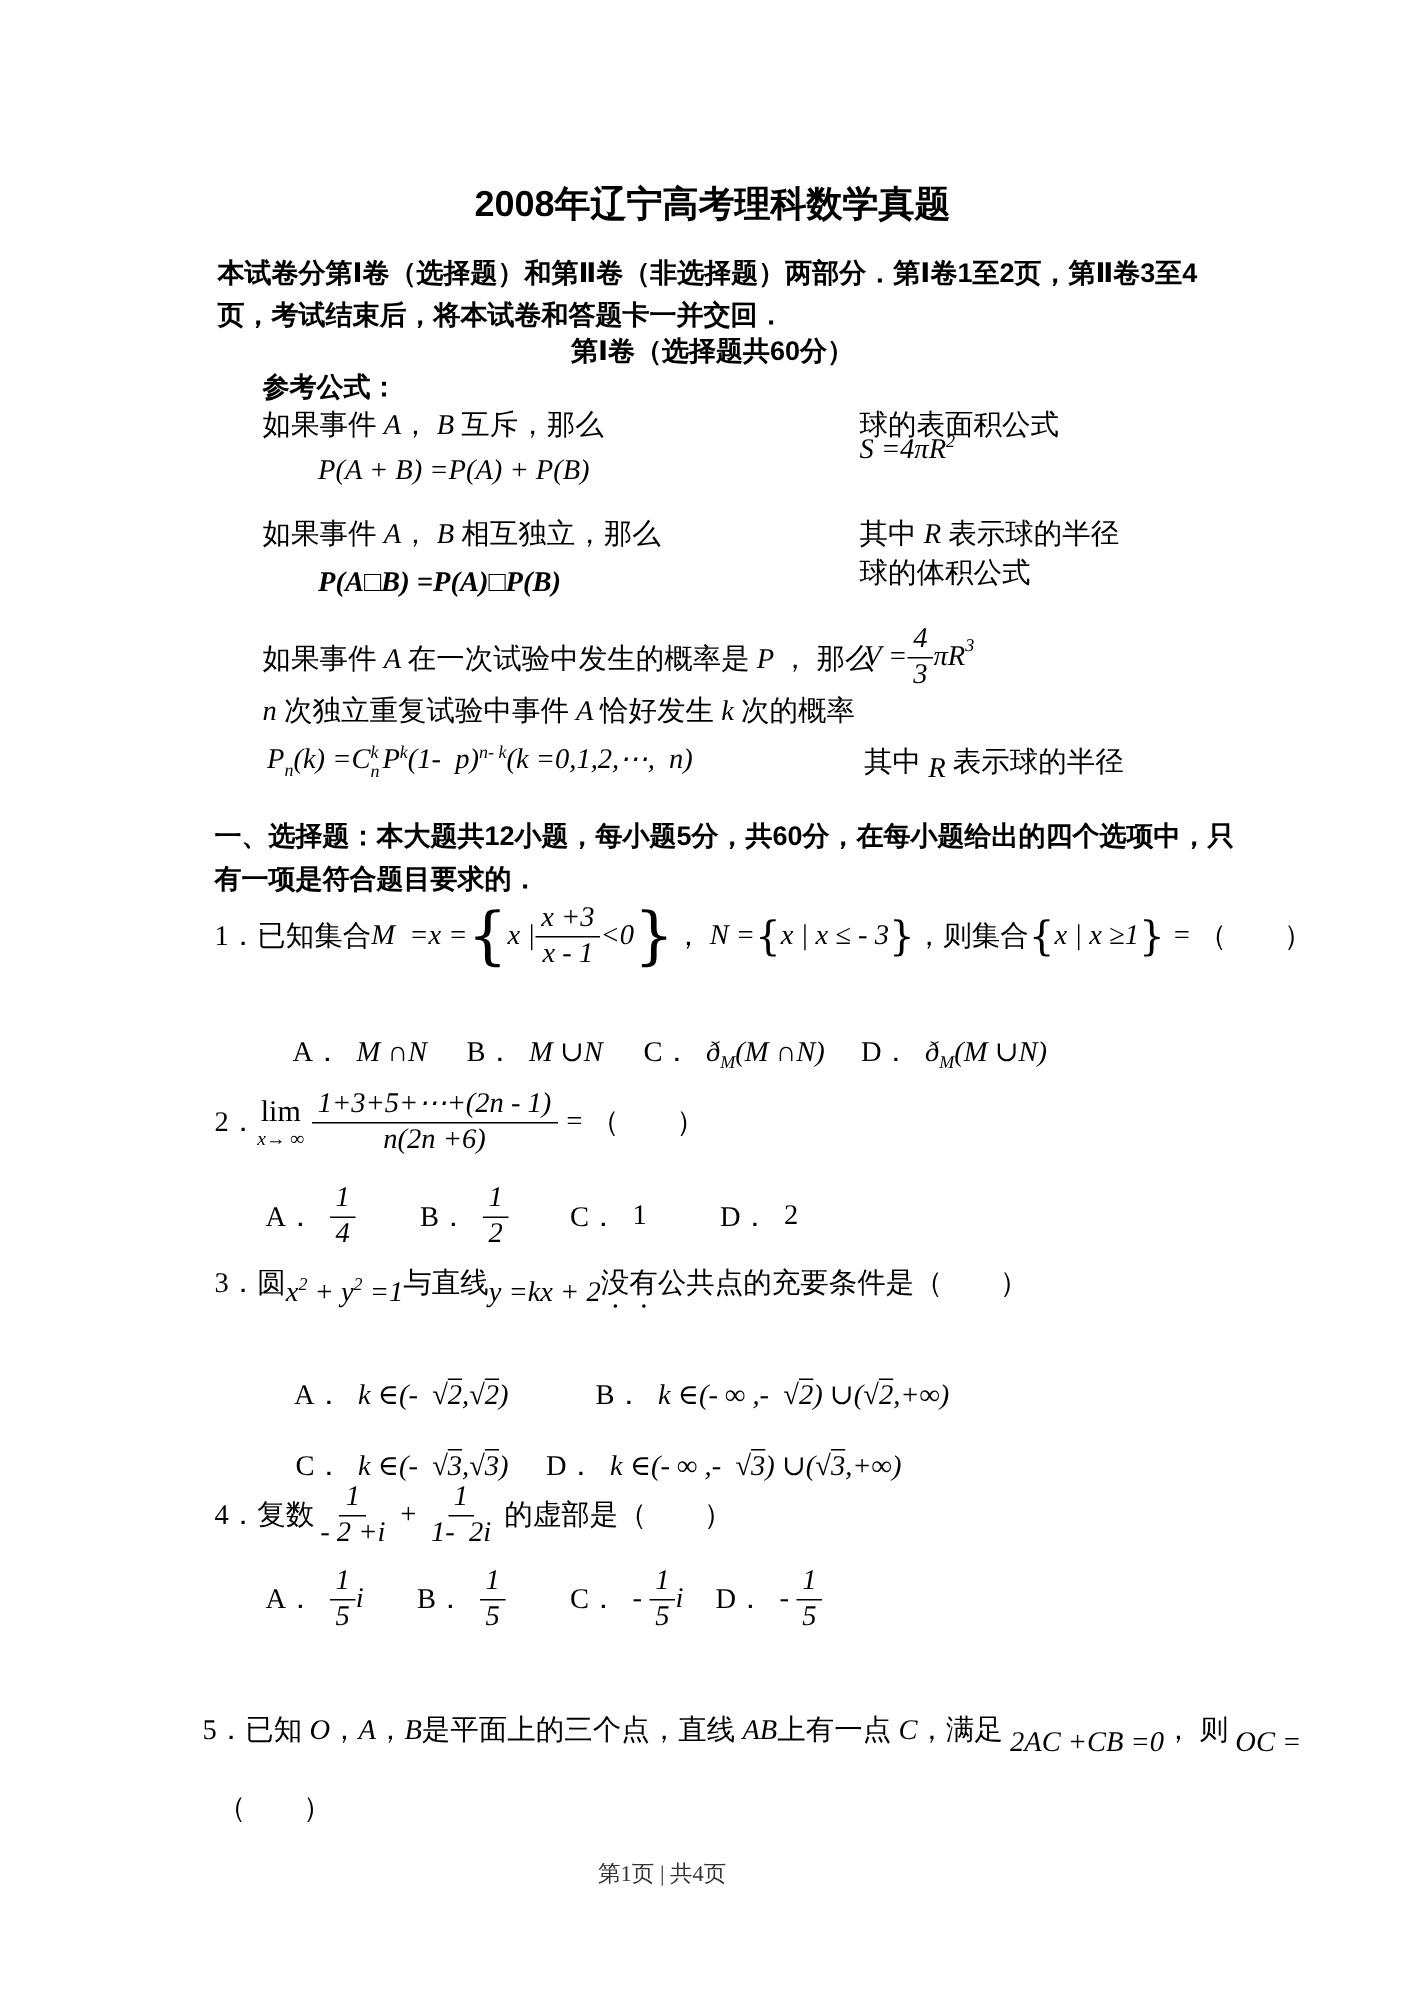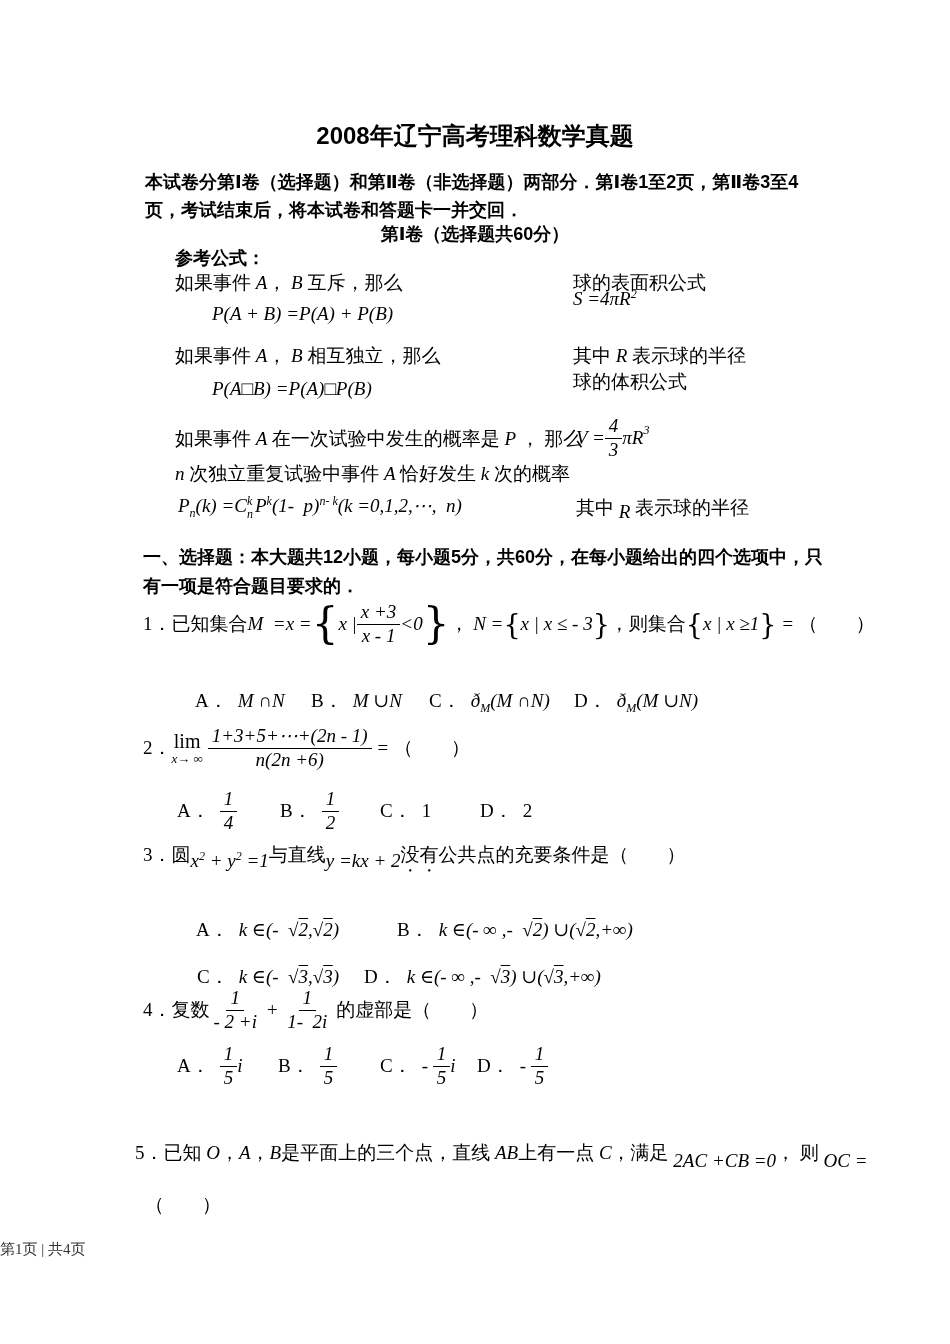--- a/index.html
+++ b/index.html
@@ -46,21 +46,21 @@
   <div class="abs hei" style="top:170px;left:145px;font-size:18px;text-align:right;">本试卷分第Ⅰ卷（选择题）和第Ⅱ卷（非选择题）两部分．第Ⅰ卷1至2页，第Ⅱ卷3至4</div>
   <div class="abs hei" style="top:198px;left:145px;font-size:18px;">页，考试结束后，将本试卷和答题卡一并交回．</div>
 
   <div class="abs hei" style="top:222px;left:0;width:950px;text-align:center;font-size:18px;">第Ⅰ卷（选择题共60分）</div>
 
   <div class="abs hei" style="top:246px;left:175px;font-size:18px;">参考公式：</div>
 
   <div class="abs line" style="top:270px;left:175px;"><span class="cn">如果事件 </span><span class="it">A</span><span class="cn">， </span><span class="it">B </span><span class="cn">互斥，那么</span></div>
   <div class="abs line" style="top:303px;left:212px;"><span class="it">P(A + B) =P(A) + P(B)</span></div>
   <div class="abs line" style="top:343px;left:175px;"><span class="cn">如果事件 </span><span class="it">A</span><span class="cn">， </span><span class="it">B </span><span class="cn">相互独立，那么</span></div>
-  <div class="abs line" style="top:378px;left:212px;"><span class="it">P(A□B) =P(A)□P(B)</span></div>
+  <div class="abs line" style="top:378px;left:212px;font-weight:bold;"><span class="it">P(A□B) =P(A)□P(B)</span></div>
   <div class="abs line" style="top:426px;left:175px;"><span class="cn">如果事件 </span><span class="it">A </span><span class="cn">在一次试验中发生的概率是 </span><span class="it">P </span><span class="cn">， 那么</span></div>
   <div class="abs line" style="top:461px;left:175px;"><span class="it">n </span><span class="cn">次独立重复试验中事件 </span><span class="it">A </span><span class="cn">恰好发生 </span><span class="it">k </span><span class="cn">次的概率</span></div>
   <div class="abs line" style="top:494px;left:178px;"><span class="it">P</span><sub>n</sub><span class="it">(k) =</span><span class="it">C</span><span class="supsub"><span class="sst">k</span><span class="ssb">n</span></span><span class="it">P</span><sup>k</sup><span class="it">(1-  p)</span><sup>n- k</sup><span class="it">(k =0,1,2,⋯,  n)</span></div>
 
   <div class="abs line cn" style="top:270px;left:573px;">球的表面积公式</div>
   <div class="abs line" style="top:287px;left:573px;"><span class="it">S =4πR</span><sup>2</sup></div>
   <div class="abs line" style="top:343px;left:573px;"><span class="cn">其中 </span><span class="it">R </span><span class="cn">表示球的半径</span></div>
   <div class="abs line cn" style="top:369px;left:573px;">球的体积公式</div>
   <div class="abs line mflex" style="top:410px;left:576px;height:56px;"><span class="it">V =</span><span class="frac"><span class="num">4</span><span class="den">3</span></span><span class="it">πR</span><sup>3</sup></div>
   <div class="abs line" style="top:495px;left:576px;"><span class="cn">其中 </span><span class="it" style="position: relative; top: 4px;">R</span><span class="cn"> 表示球的半径</span></div>
@@ -120,15 +120,15 @@
   <div class="abs line mflex" style="top:1043px;left:380px;height:46px;">
     <span class="optlabel">C．</span><span class="mflex"><span class="it">- </span><span class="frac"><span class="num">1</span><span class="den">5</span></span><span class="it">i</span></span>
   </div>
   <div class="abs line mflex" style="top:1043px;left:477px;height:46px;">
     <span class="optlabel">D．</span><span class="mflex"><span class="it">- </span><span class="frac"><span class="num">1</span><span class="den">5</span></span></span>
   </div>
 
   <div class="abs line" style="top:1140px;left:135px;"><span class="cn">5．已知 </span><span class="it">O</span><span class="cn">，</span><span class="it">A</span><span class="cn">，</span><span class="it">B</span><span class="cn">是平面上的三个点，直线 </span><span class="it">AB</span><span class="cn">上有一点 </span><span class="it">C</span><span class="cn">，满足 </span><span class="it" style="position: relative; top: 8px;">2AC +CB =0</span><span class="cn">， 则 </span><span class="it" style="position: relative; top: 8px;">OC =</span></div>
   <div class="abs line cn" style="top:1192px;left:145px;">（　　）</div>
 
-  <div class="abs song footer" style="top:1240px;left:0;width:883px;text-align:left;">第1页 | 共4页</div>
+  <div class="abs song footer" style="top:1240px;left:0;width:883px;text-align:center;">第1页 | 共4页</div>
 
 </div>
 
 </body></html>

